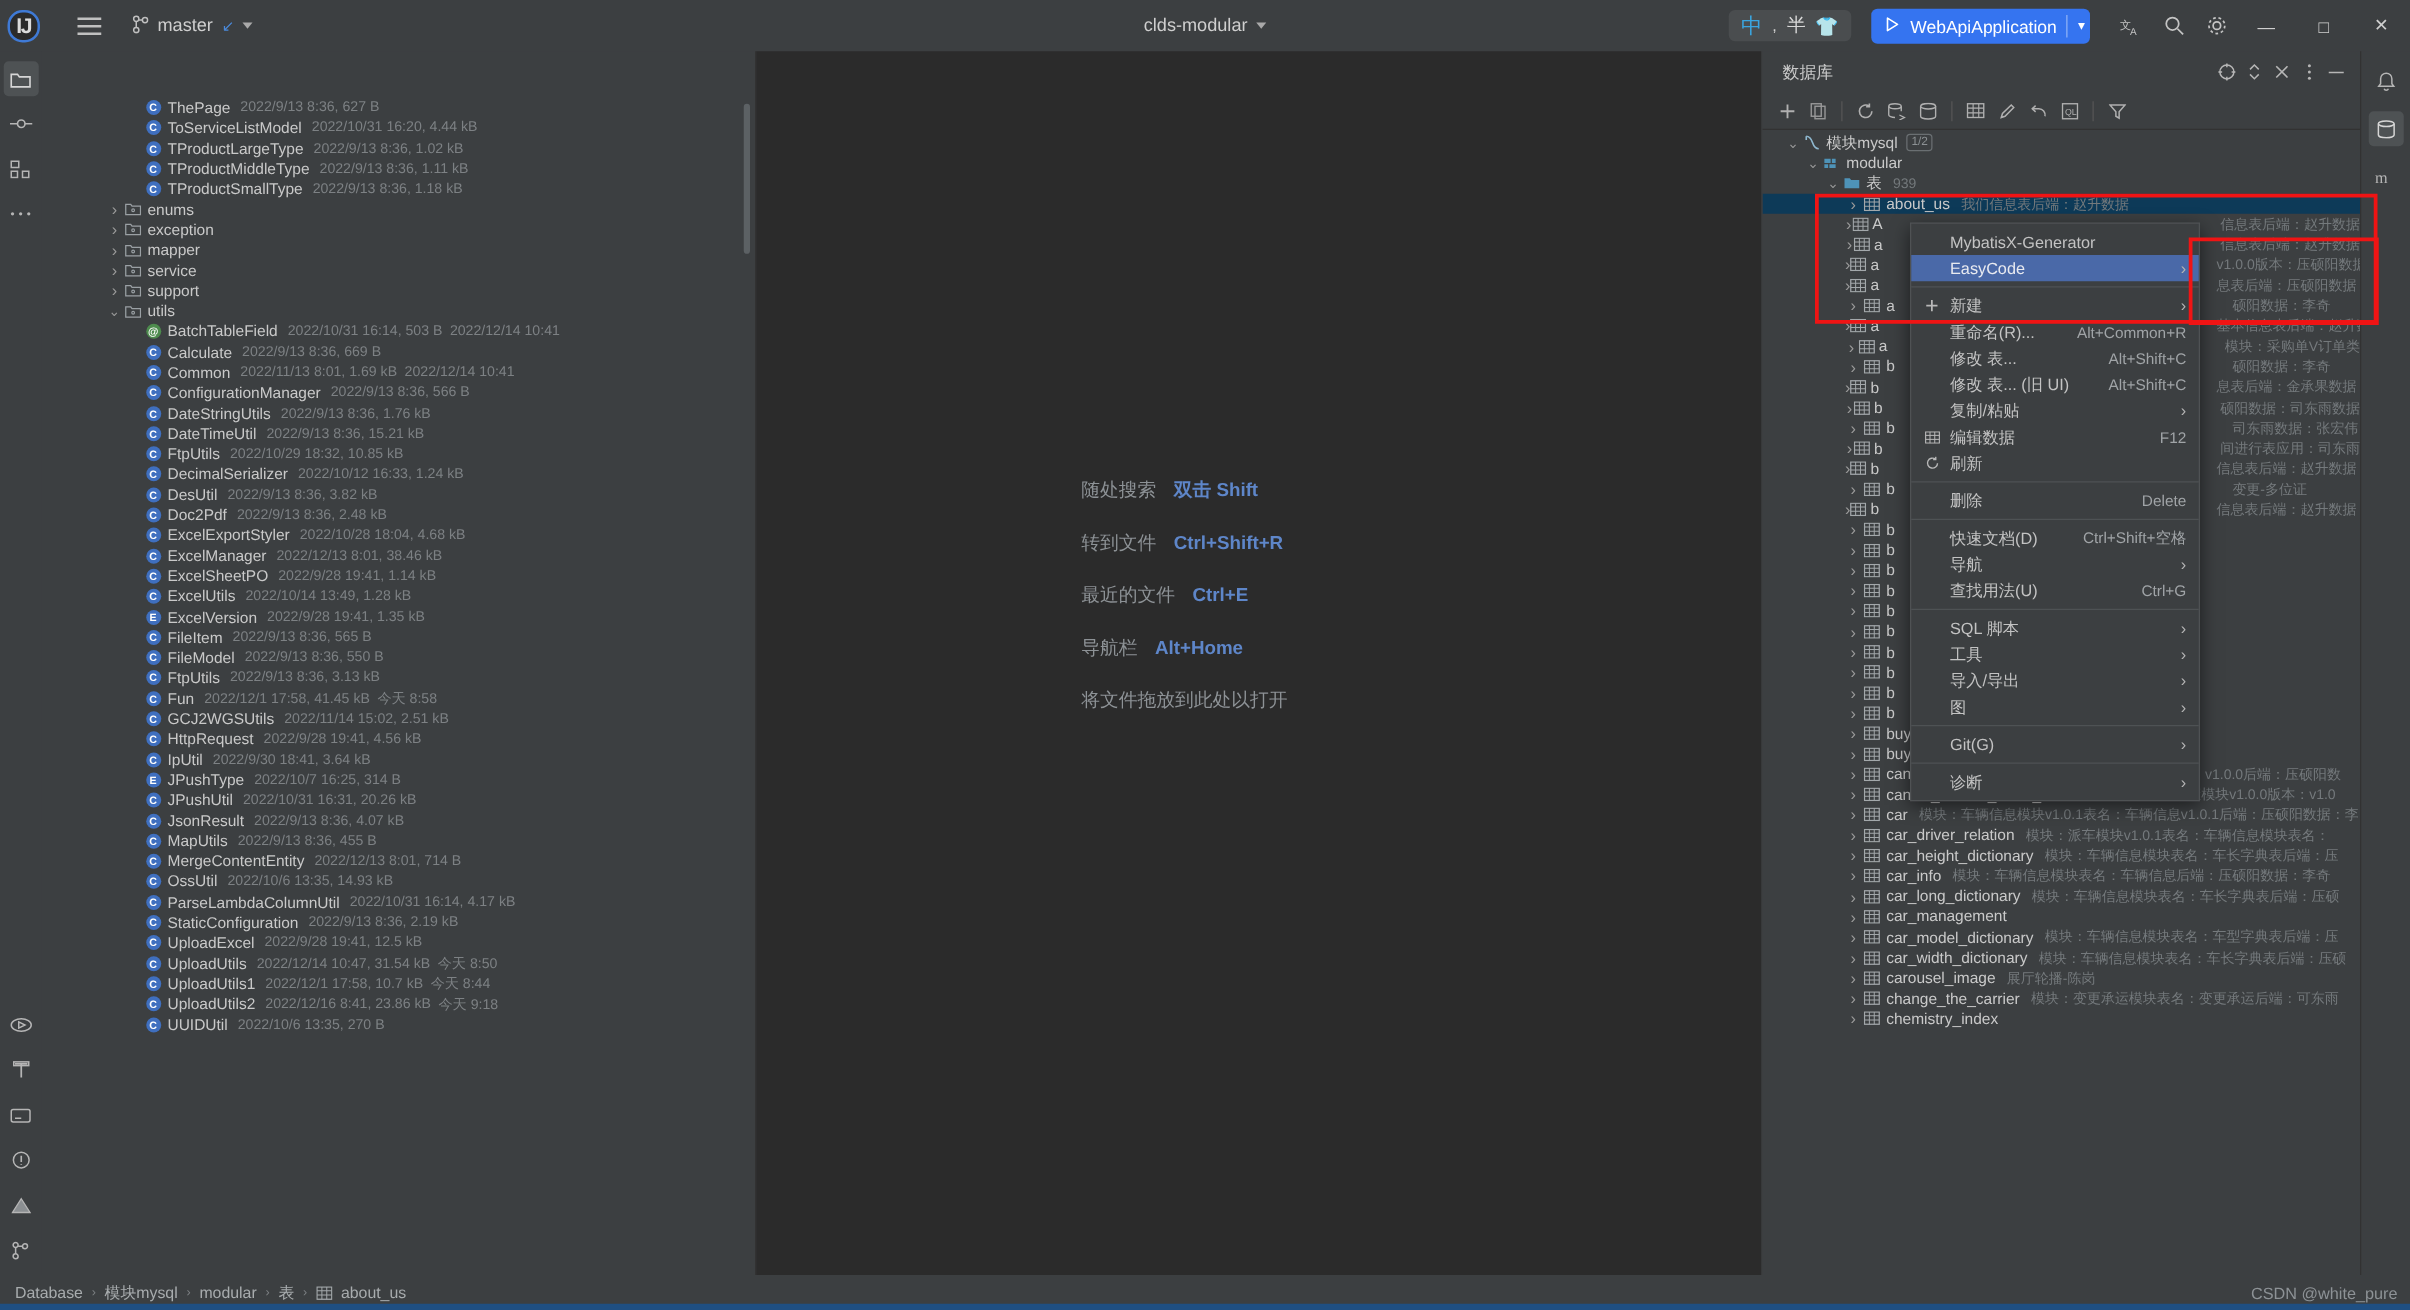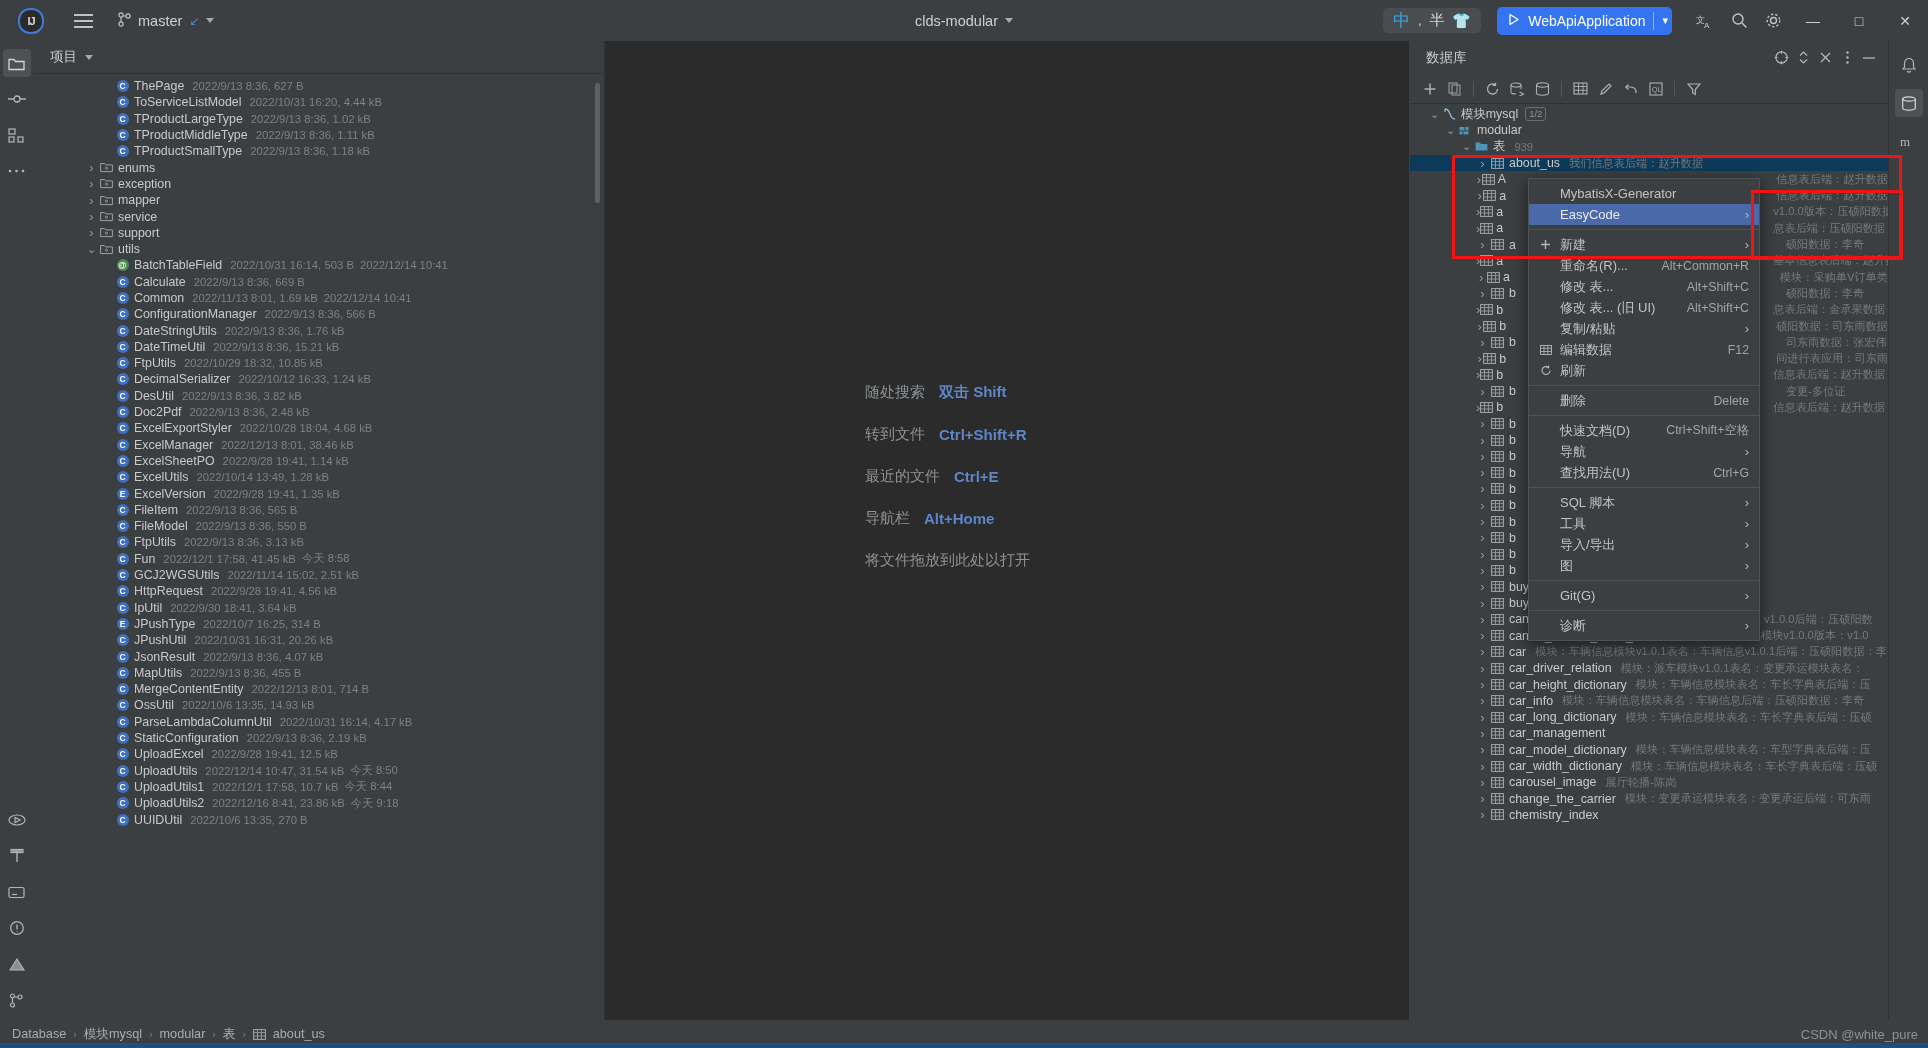--- a/index.html
+++ b/index.html
@@ -4,23 +4,23 @@
 <style>
   * { box-sizing: border-box; margin:0; padding:0; }
   html,body{ width:1928px; height:1048px; overflow:hidden; background:#3c3f41; }
   body{ font-family:"Liberation Sans","DejaVu Sans",sans-serif; color:#bbbbbb; font-size:13px; }
 
   .app{ position:relative; width:1928px; height:1048px; background:#3c3f41; }
 
   
   .titlebar{ position:absolute; left:0; top:0; width:1928px; height:41px; background:#3c3f41;
              display:flex; align-items:center; }
-  .tb-logo{ width:26px; height:26px; margin-left:18px; border:2px solid #3f7ad6; border-radius:12px;
+  .tb-logo{ width:26px; height:26px; margin-left:6px; border:2px solid #3f7ad6; border-radius:12px;
             background:#2b2b2b; display:flex; align-items:center; justify-content:center;
-            font-size:11px; font-weight:bold; color:#dcdcdc; letter-spacing:-1px;}
+            font-size:17px; font-weight:bold; color:#dcdcdc; letter-spacing:-1px;}
   .tb-burger{ margin-left:26px; width:26px; height:26px; display:flex; flex-direction:column;
               justify-content:center; gap:4px; align-items:center; cursor:pointer;}
   .tb-burger i{ display:block; width:19px; height:2px; background:#c0c0c0; }
   .tb-branch{ margin-left:22px; display:flex; align-items:center; gap:7px; cursor:pointer; }
   .tb-branch .bname{ font-size:14.5px; color:#cfcfcf; }
   .tb-arrow-blue{ color:#4a88d8; font-size:12px; }
   .caret{ display:inline-block; width:0;height:0;border-left:4px solid transparent;
           border-right:4px solid transparent;border-top:5px solid #a9a9a9; }
   .tb-center{ position:absolute; left:50%; transform:translateX(-50%); display:flex;
               align-items:center; gap:7px; font-size:14.5px; color:#cfcfcf; cursor:pointer;}
@@ -261,24 +261,20 @@
             <circle cx="3.5" cy="3" r="2" fill="none" stroke="#b5b5b5" stroke-width="1.2"></circle>
             <circle cx="3.5" cy="12" r="2" fill="none" stroke="#b5b5b5" stroke-width="1.2"></circle>
             <circle cx="11" cy="4" r="2" fill="none" stroke="#b5b5b5" stroke-width="1.2"></circle>
             <path d="M3.5 5v5M5.5 4h3.5" stroke="#b5b5b5" stroke-width="1.2"></path>
           </svg>
       </div>
     </div>
   </div>
 
   <div class="project">
-    <div class="proj-head">
-      <span class="t">项目</span>
-      <span class="caret"></span>
-    </div>
     <div class="tree" id="project-tree">
         <div class="row" style="padding-left: 68px;">
           <span class="chev"></span>
           <span class="ic">
             <span class="cls-ic">C</span>
           </span>
           <span class="nm">ThePage</span>
           <span class="meta">2022/9/13 8:36, 627 B</span>
         </div>
         <div class="row" style="padding-left: 68px;">
@@ -1150,21 +1146,21 @@
         </div>
         <div class="drow" style="padding-left: 66px;">
           <span class="chev" style="font-size: 13px;">›</span>
           <span class="ic">
             <svg width="13" height="11" viewBox="0 0 13 11">
               <rect x="0.6" y="0.6" width="11.8" height="9.8" fill="none" stroke="#a3a8ab" stroke-width="1"></rect>
               <path d="M0.6 3.6h11.8M0.6 7h11.8M4.5 0.6v9.8M8.4 0.6v9.8" stroke="#a3a8ab" stroke-width="0.8"></path>
             </svg>
           </span>
           <span class="nm">car_driver_relation</span>
-          <span class="dcom">模块：派车模块v1.0.1表名：变更承运模块表名：</span>
+          <span class="dcom">模块：派车模块v1.0.1表名：车辆信息模块表名：</span>
         </div>
         <div class="drow" style="padding-left: 66px;">
           <span class="chev" style="font-size: 13px;">›</span>
           <span class="ic">
             <svg width="13" height="11" viewBox="0 0 13 11">
               <rect x="0.6" y="0.6" width="11.8" height="9.8" fill="none" stroke="#a3a8ab" stroke-width="1"></rect>
               <path d="M0.6 3.6h11.8M0.6 7h11.8M4.5 0.6v9.8M8.4 0.6v9.8" stroke="#a3a8ab" stroke-width="0.8"></path>
             </svg>
           </span>
           <span class="nm">car_height_dictionary</span>

